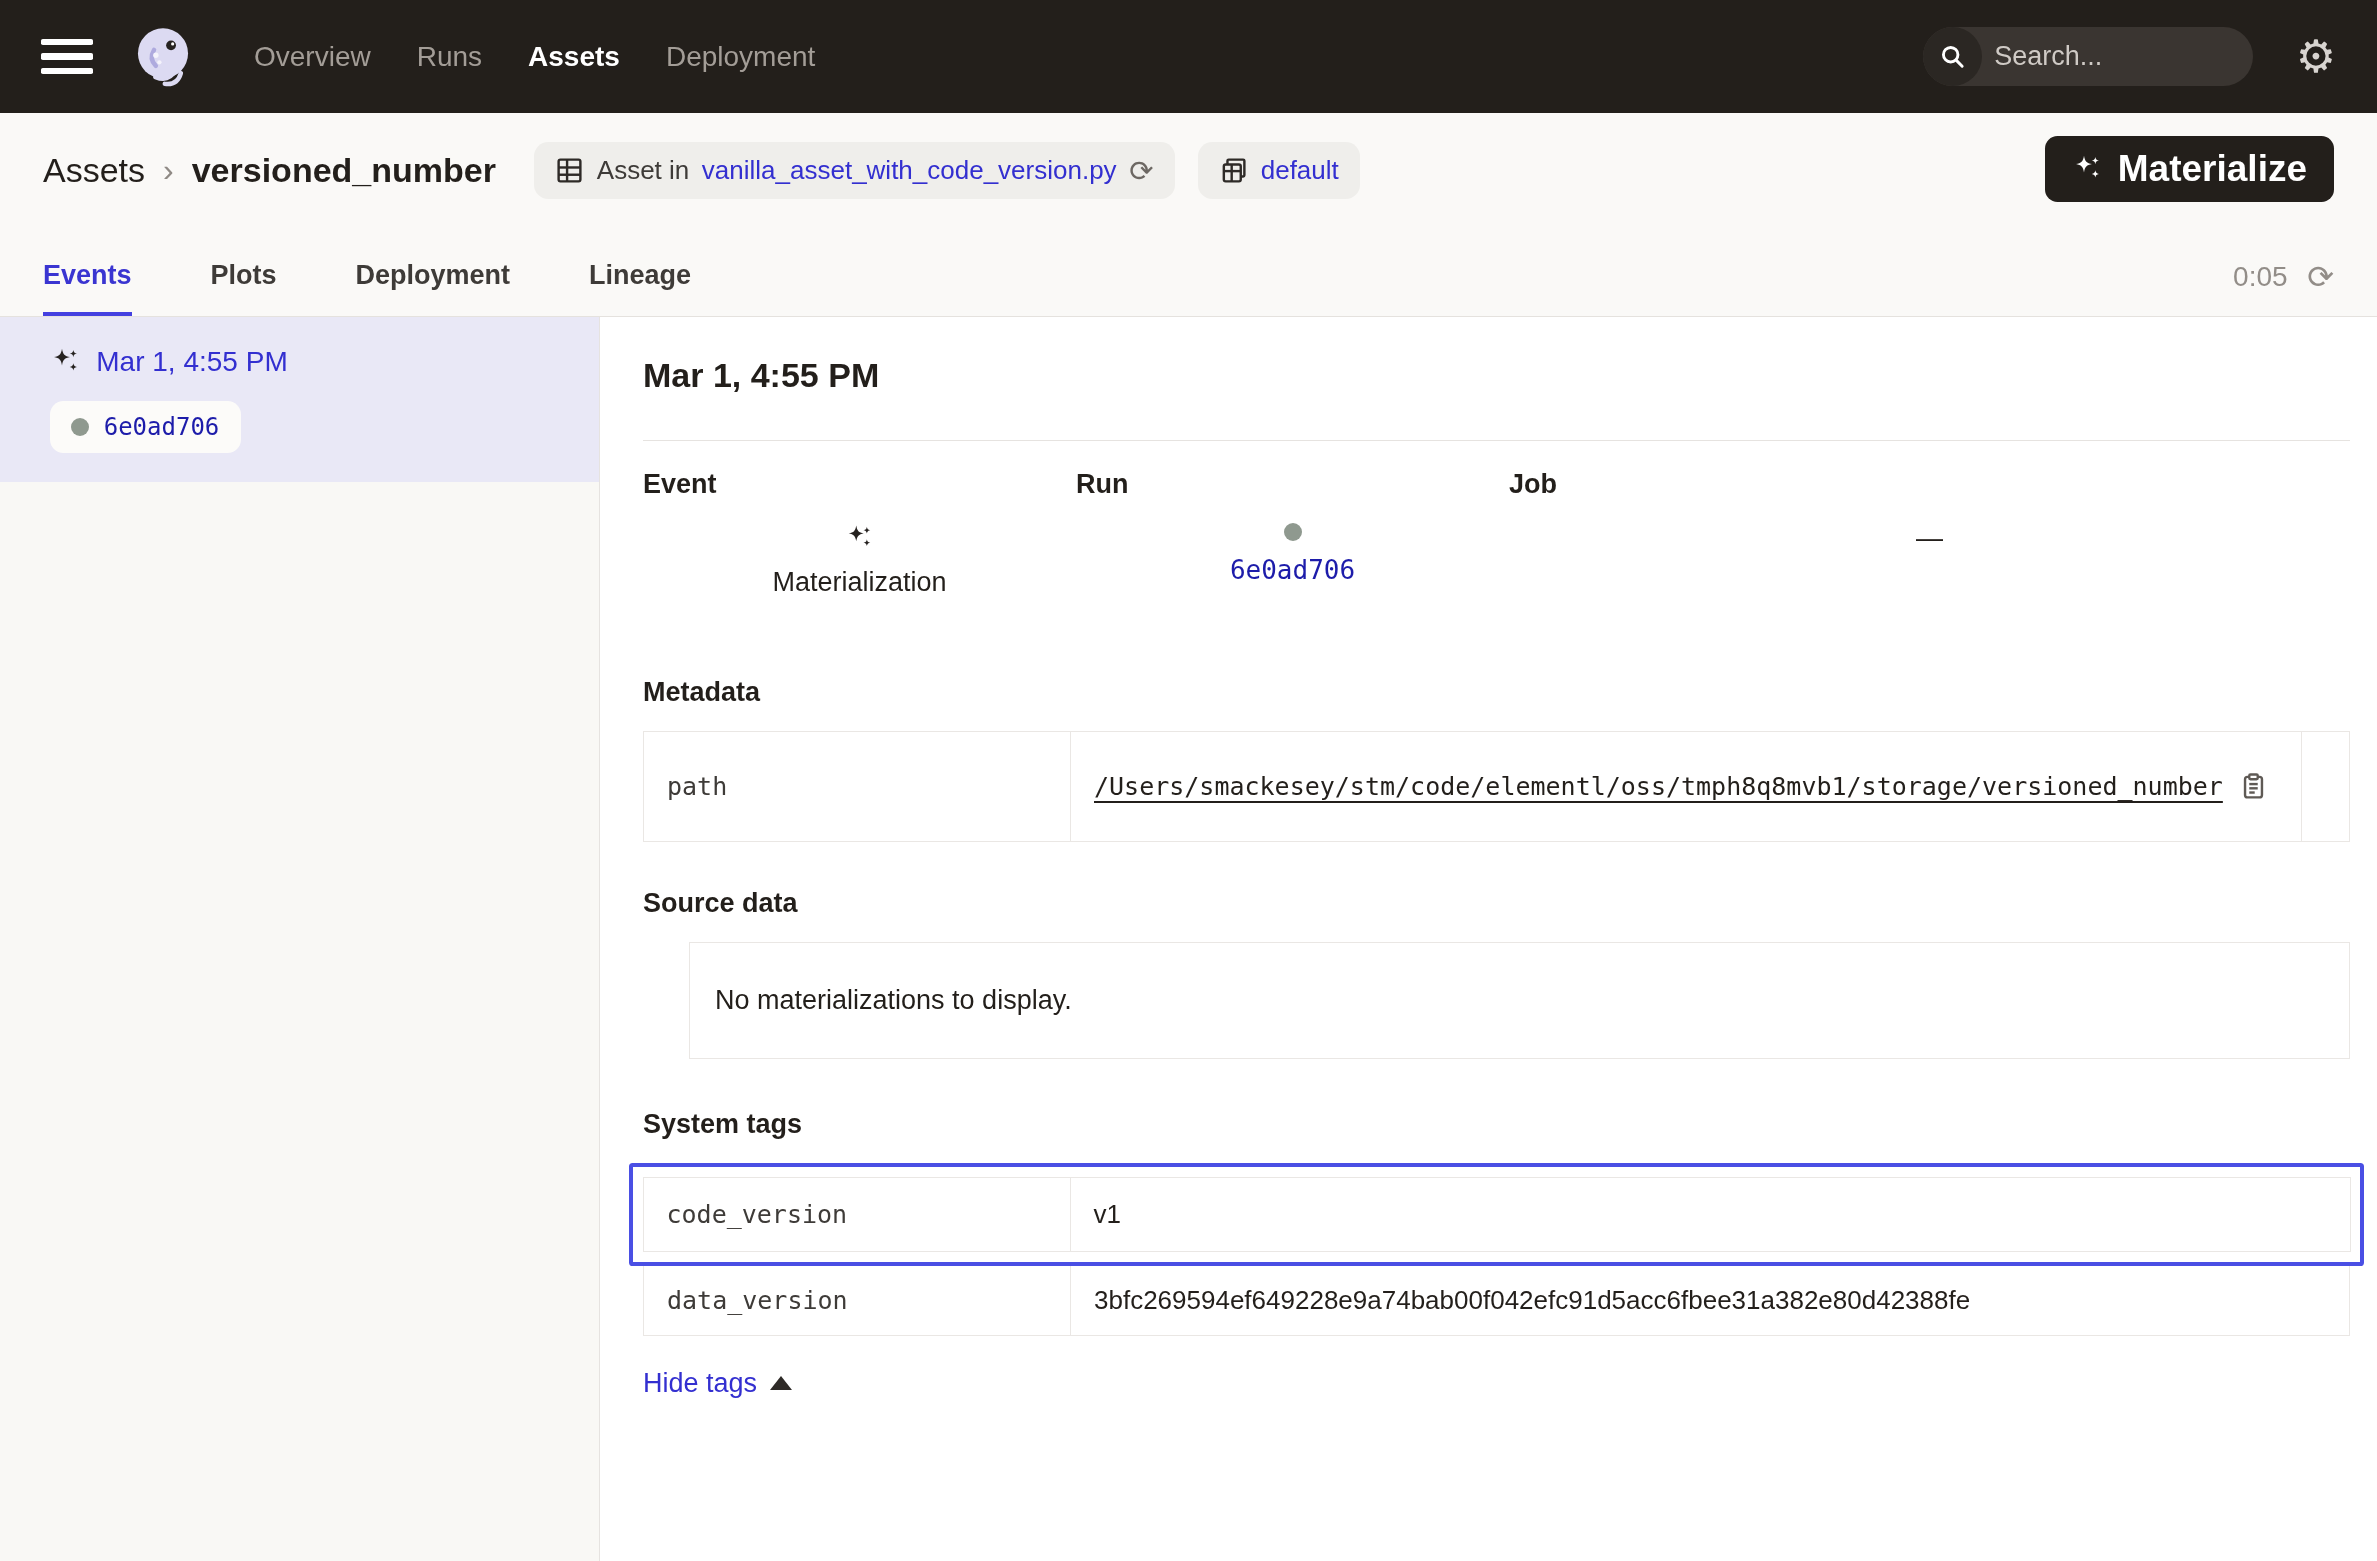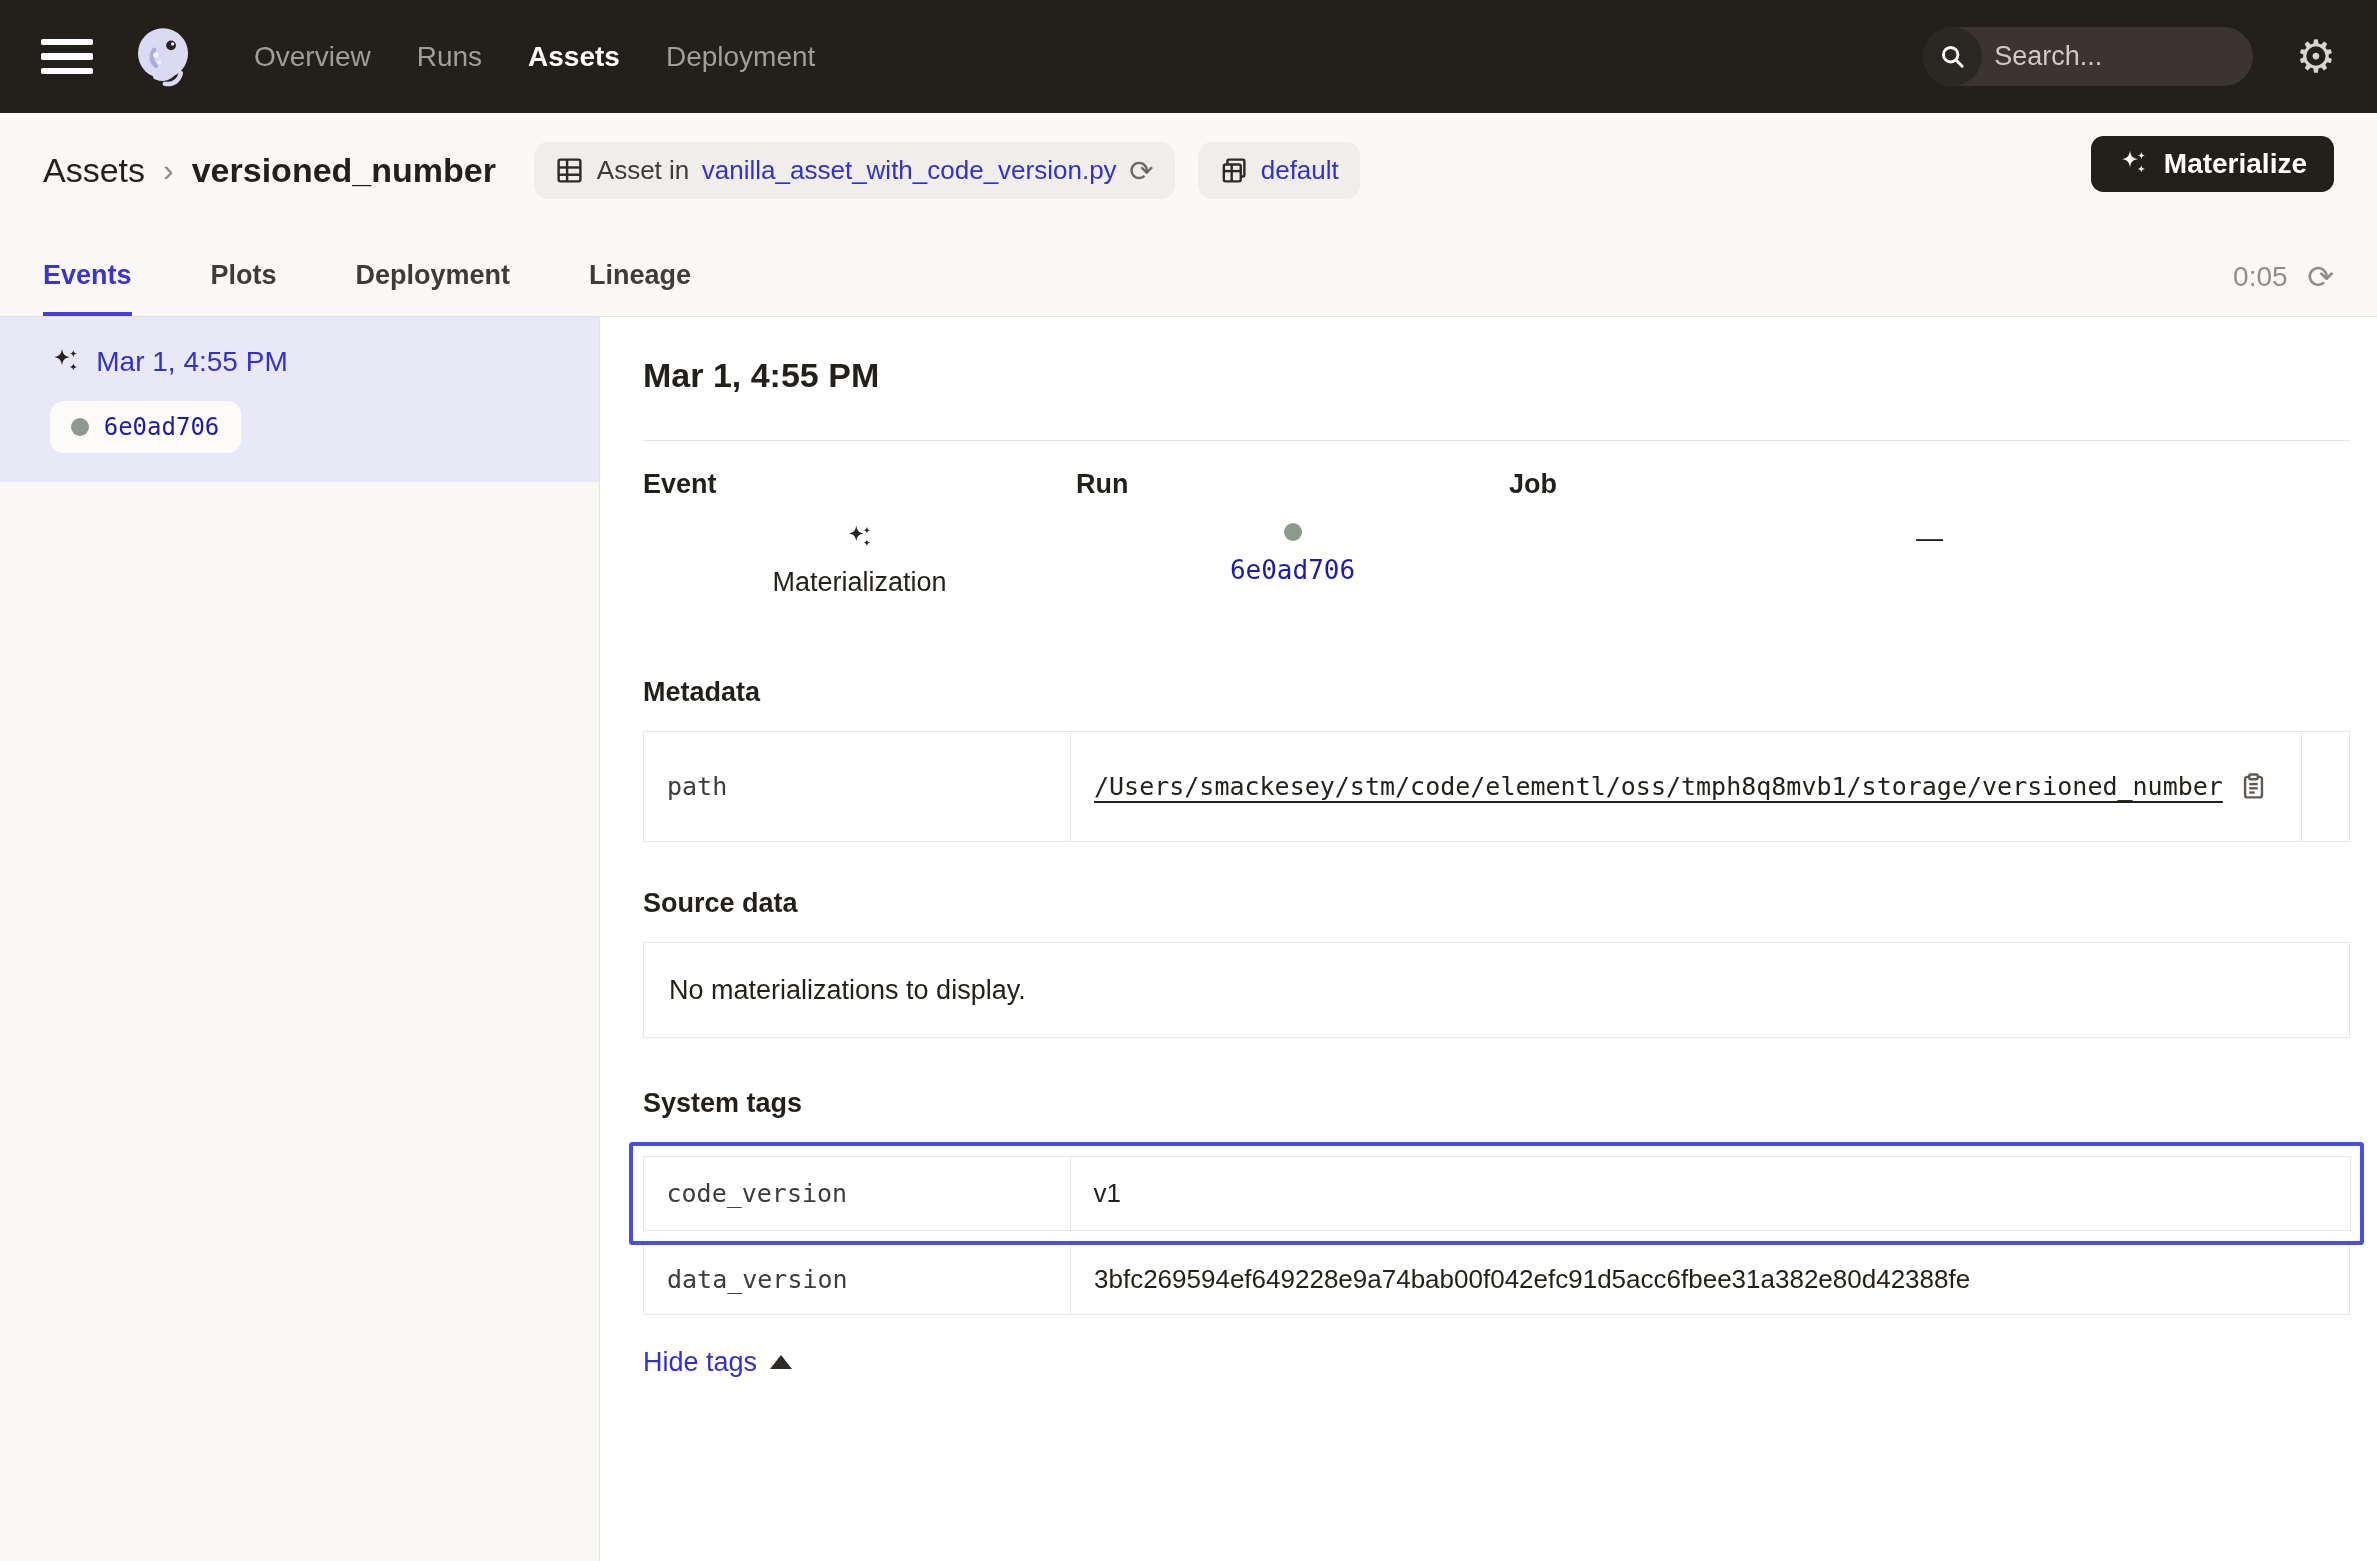--- a/index.html
+++ b/index.html
@@ -51,21 +51,21 @@
     font-size: 26px; color: #3e3b38; white-space: nowrap;
   }
   .badge.first { margin-left: 38px; }
   .badge.second { margin-left: 23px; }
   .badge a { color: #332fd0; text-decoration: none; cursor: pointer; }
   .badge .refresh-glyph { color: #6d6863; font-size: 29px; cursor: pointer; }
   .grid-icon { width: 29px; height: 29px; flex: 0 0 auto; }
   .materialize-btn {
     position: absolute; right: 43px; top: 23px;
     background: #231f1b; color: #ffffff; border: none; border-radius: 12.5px;
-    height: 56px; padding: 0 27px; font-size: 28px; font-weight: 600;
+    height: 66px; padding: 0 27px; font-size: 37px; font-weight: 600;
     display: flex; align-items: center; gap: 14.3px; cursor: pointer;
     font-family: "Liberation Sans", sans-serif;
   }
   .tabs-row { position: absolute; left: 43px; bottom: 0; display: flex; gap: 79px; }
   .tab { font-size: 27px; font-weight: 600; color: #3e3b38; padding-bottom: 21.4px; border-bottom: 4.5px solid transparent; cursor: pointer; }
   .tab.active { color: #3a35d1; border-bottom-color: #4440e0; }
   .refresh-area { position: absolute; right: 43px; bottom: 23px; display: flex; align-items: center; gap: 19.6px; color: #928d88; }
   .countdown { font-size: 28px; }
   .refresh-icon-btn { font-size: 32px; color: #928d88; cursor: pointer; line-height: 1; }
 
@@ -109,22 +109,22 @@
   .kv-row.tall { min-height: 109px; }
   .kv-val a.pathlink {
     font-size: 25px; color: #231f1b; text-decoration: underline;
     text-underline-offset: 6.3px; text-decoration-thickness: 1.8px; cursor: pointer;
     white-space: nowrap;
   }
   .kv-end { width: 48px; flex: 0 0 auto; border-left: 0.9px solid #eae7e4; }
   .copy-btn { background: none; border: none; cursor: pointer; color: #5f5a55; display: flex; align-items: center; padding: 0; }
 
   .empty-box {
-    border: 0.9px solid #eae7e4; height: 96px; display: flex; align-items: center;
-    padding: 0 25px; font-size: 27px; color: #231f1b; background: #ffffff;
+    border: 0.9px solid #eae7e4; height: 117px; display: flex; align-items: center;
+    padding: 0 25px; font-size: 27px; color: #231f1b; background: #ffffff; margin-left: 46px;
   }
 
   .tags-table .kv-row { border: 0.9px solid #eae7e4; }
   .hl-wrap { border: 4.5px solid #4a4fe4; border-radius: 3.6px; margin: 0 -14.3px; padding: 9.8px 9.8px; background: #ffffff; }
   .tags-table .row-code { min-height: 75px; }
   .tags-table .row-data { min-height: 70px; border-top: none; }
   .tags-table .kv-val { font-size: 26px; }
 
   .hide-tags { margin-top: 32px; display: inline-flex; align-items: center; gap: 12.5px; cursor: pointer; }
   .hide-tags .lbl { font-size: 27px; color: #332fd0; }

